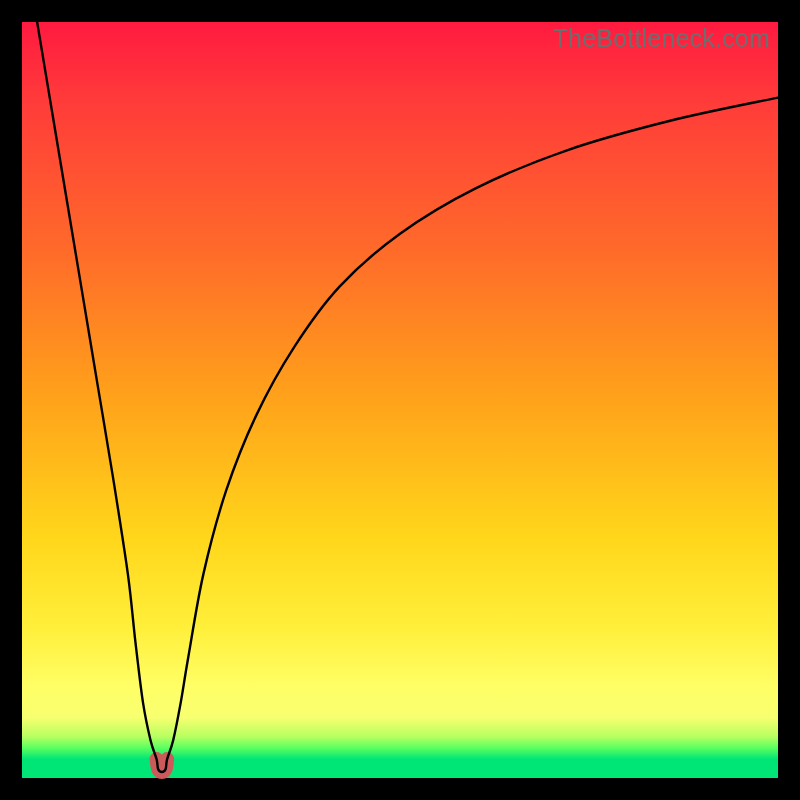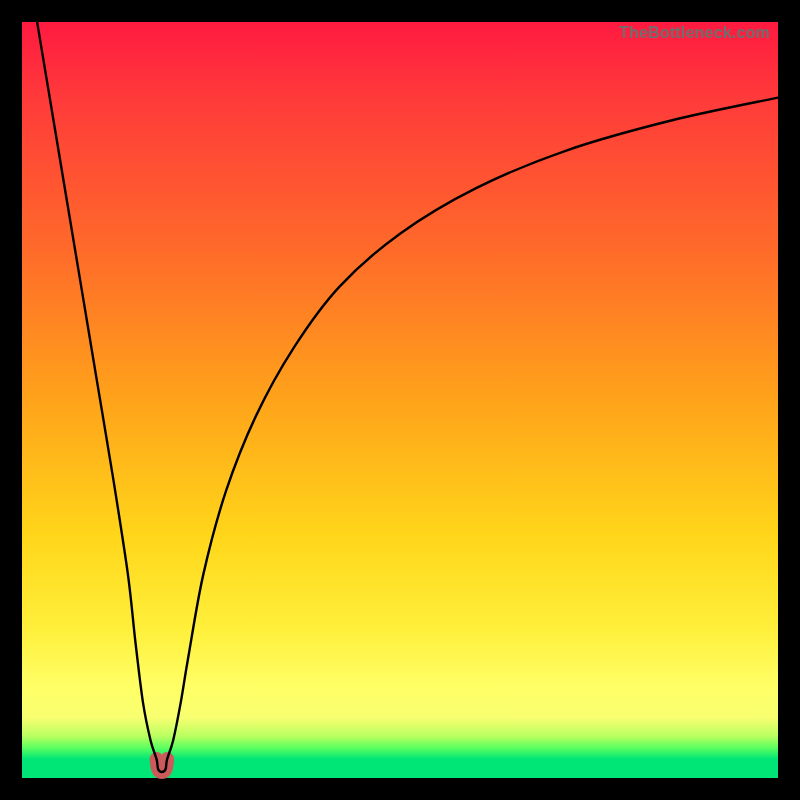--- a/index.html
+++ b/index.html
@@ -39,22 +39,22 @@
       #b8ff60 94.5%,
       #5cff60 96%,
       #00e676 97.5%,
       #00e676 100%
     );
   }
   .watermark {
     position: absolute;
     top: 2px;
     right: 8px;
-    font-size: 16px;
-    font-weight: 700;
+    font-size: 25px;
+    font-weight: 400;
     color: #6e6e6e;
     letter-spacing: 0.2px;
     user-select: none;
   }
   svg.curves {
     position: absolute;
     left: 0;
     top: 0;
     width: 756px;
     height: 756px;

